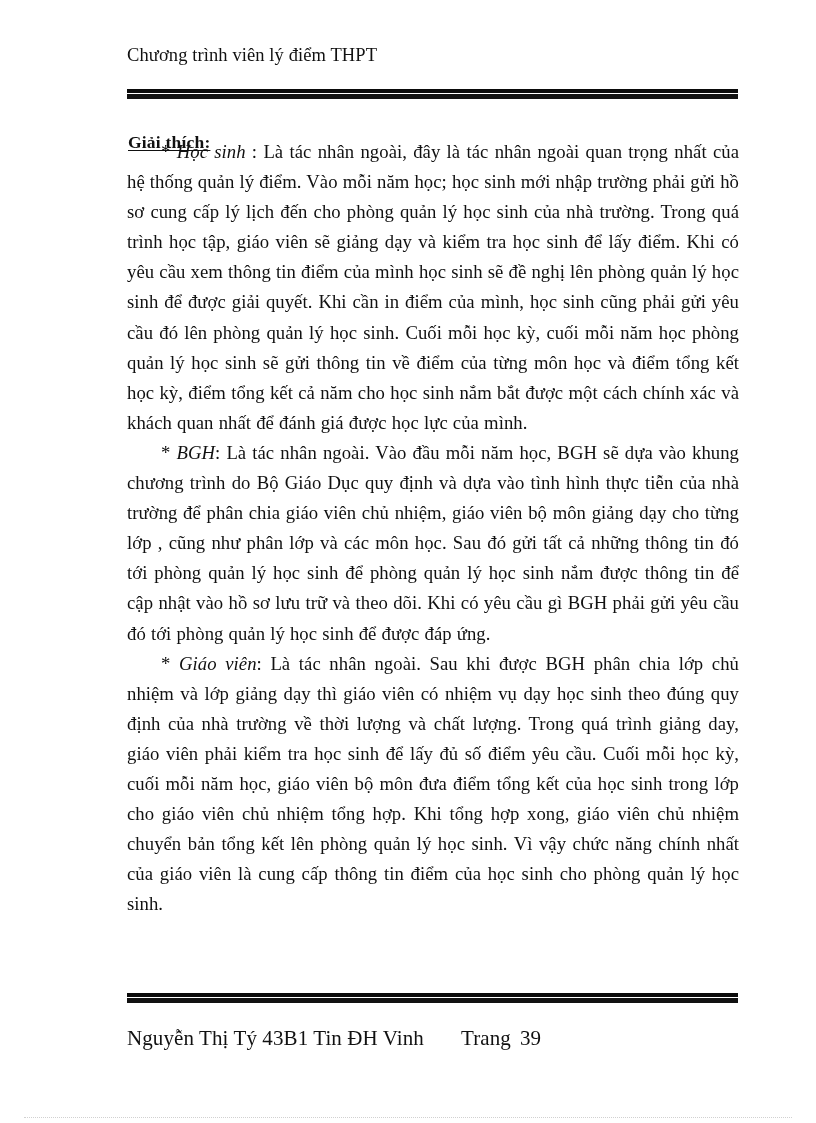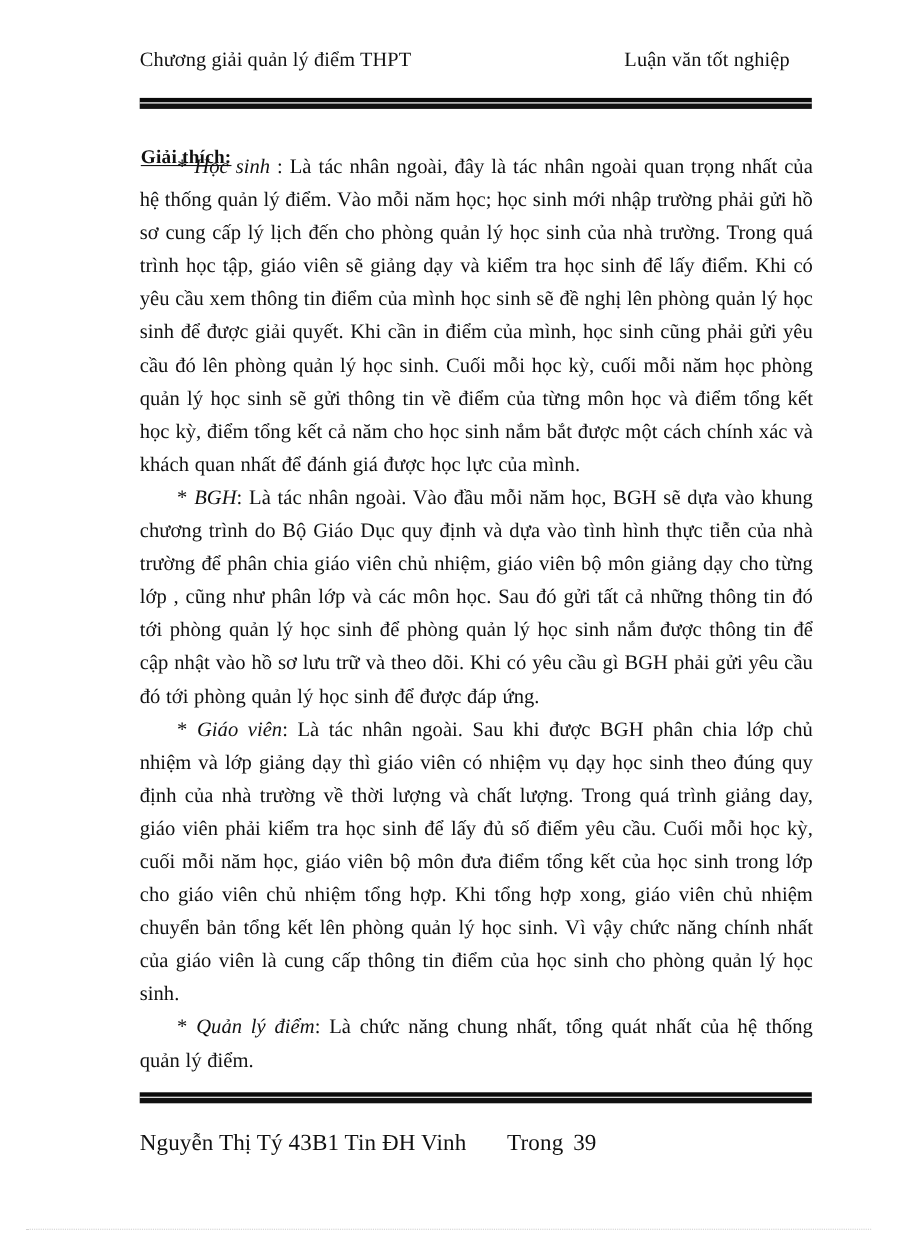--- a/index.html
+++ b/index.html
@@ -134,50 +134,46 @@
     border-top: 1px dotted #c9c9c9;
     opacity: .85;
   }
 </style>
 </head>
 <body>
 
 <div class="page">
 
   <div class="running-header">
-    <span class="rh-left">Chương giải quản lý điểm THPT</span>
-    <span class="rh-right">Luận văn tốt nghiệp</span>
+    <span class="rh-left">Chương trình viên lý điểm THPT</span>
   </div>
 
   <div class="rule-top"></div>
 
   <div class="section-heading">Giải thích:</div>
 
   <div class="body-col">
 
     <p class="para">
       <span class="star">*</span><span>&nbsp;</span><span class="lbl">Học sinh</span><span> : </span><span>Là tác nhân ngoài, đây là tác nhân ngoài quan trọng nhất của hệ thống quản lý điểm. Vào mỗi năm học; học sinh mới nhập trường phải gửi hồ sơ cung cấp lý lịch đến cho phòng quản lý học sinh của nhà trường. Trong quá trình học tập, giáo viên sẽ giảng dạy và kiểm tra học sinh để lấy điểm. Khi có yêu cầu xem thông tin điểm của mình học sinh sẽ đề nghị lên phòng quản lý học sinh để được giải quyết. Khi cần in điểm của mình, học sinh cũng phải gửi yêu cầu đó lên phòng quản lý học sinh. Cuối mỗi học kỳ, cuối mỗi năm học phòng quản lý học sinh sẽ gửi thông tin về điểm của từng môn học và điểm tổng kết học kỳ, điểm tổng kết cả năm cho học sinh nắm bắt được một cách chính xác và khách quan nhất để đánh giá được học lực của mình.</span>
     </p>
 
     <p class="para">
       <span class="star">*</span><span>&nbsp;</span><span class="lbl">BGH</span><span>: </span><span>Là tác nhân ngoài. Vào đầu mỗi năm học, BGH sẽ dựa vào khung chương trình do Bộ Giáo Dục quy định và dựa vào tình hình thực tiễn của nhà trường để phân chia giáo viên chủ nhiệm, giáo viên bộ môn giảng dạy cho từng lớp , cũng như phân lớp và các môn học. Sau đó gửi tất cả những thông tin đó tới phòng quản lý học sinh để phòng quản lý học sinh nắm được thông tin để cập nhật vào hồ sơ lưu trữ và theo dõi. Khi có yêu cầu gì BGH phải gửi yêu cầu đó tới phòng quản lý học sinh để được đáp ứng.</span>
     </p>
 
     <p class="para">
       <span class="star">*</span><span>&nbsp;</span><span class="lbl">Giáo viên</span><span>: </span><span>Là tác nhân ngoài. Sau khi được BGH phân chia lớp chủ nhiệm và lớp giảng dạy thì giáo viên có nhiệm vụ dạy học sinh theo đúng quy định của nhà trường về thời lượng và chất lượng. Trong quá trình giảng day, giáo viên phải kiểm tra học sinh để lấy đủ số điểm yêu cầu. Cuối mỗi học kỳ, cuối mỗi năm học, giáo viên bộ môn đưa điểm tổng kết của học sinh trong lớp cho giáo viên chủ nhiệm tổng hợp. Khi tổng hợp xong, giáo viên chủ nhiệm chuyển bản tổng kết lên phòng quản lý học sinh. Vì vậy chức năng chính nhất của giáo viên là cung cấp thông tin điểm  của học sinh cho phòng quản lý học sinh.</span>
     </p>
 
-    <p class="para">
-      <span class="star">*</span><span>&nbsp;</span><span class="lbl">Quản lý điểm</span><span>: </span><span>Là chức năng chung nhất, tổng quát nhất của hệ thống quản lý điểm.</span>
-    </p>
 
   </div>
 
   <div class="rule-bottom"></div>
 
   <div class="running-footer">
     <span class="ft-author">Nguyễn Thị Tý 43B1 Tin ĐH Vinh</span>
-    <span class="ft-page"><span class="pg-label">Trong</span><span>39</span></span>
+    <span class="ft-page"><span class="pg-label">Trang</span><span>39</span></span>
   </div>
 
   <div class="scan-artifact"></div>
 
 </div>
 
 </body></html>

